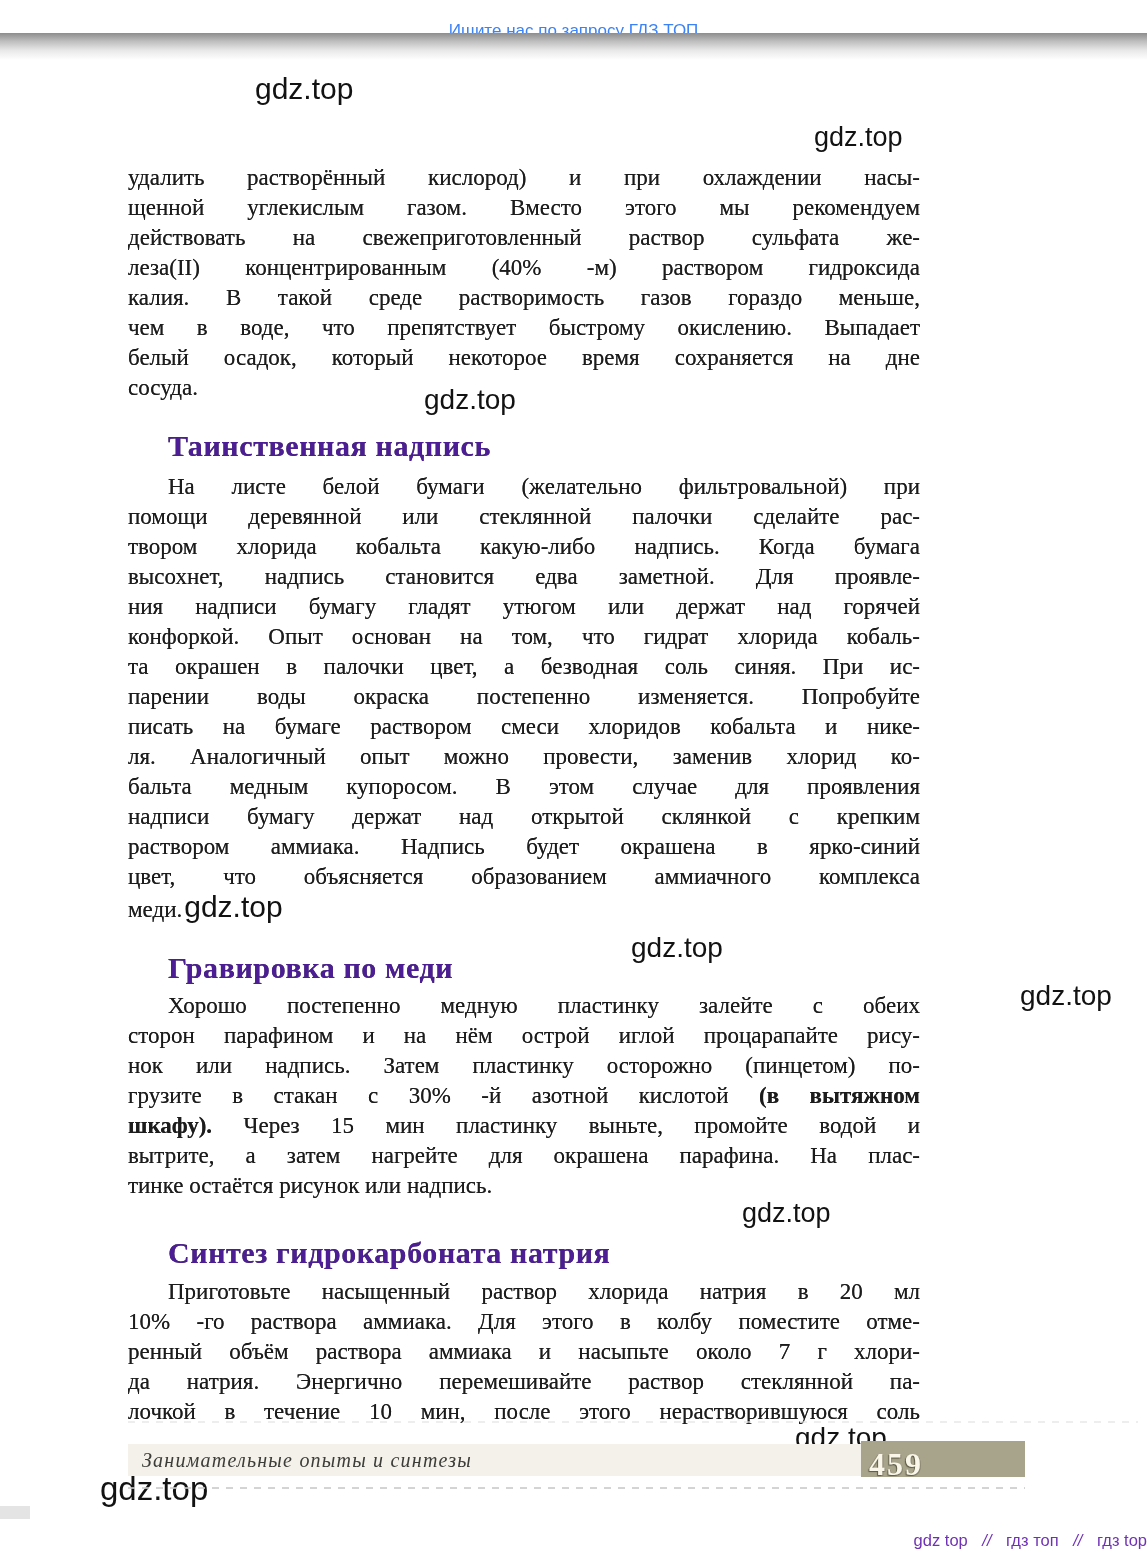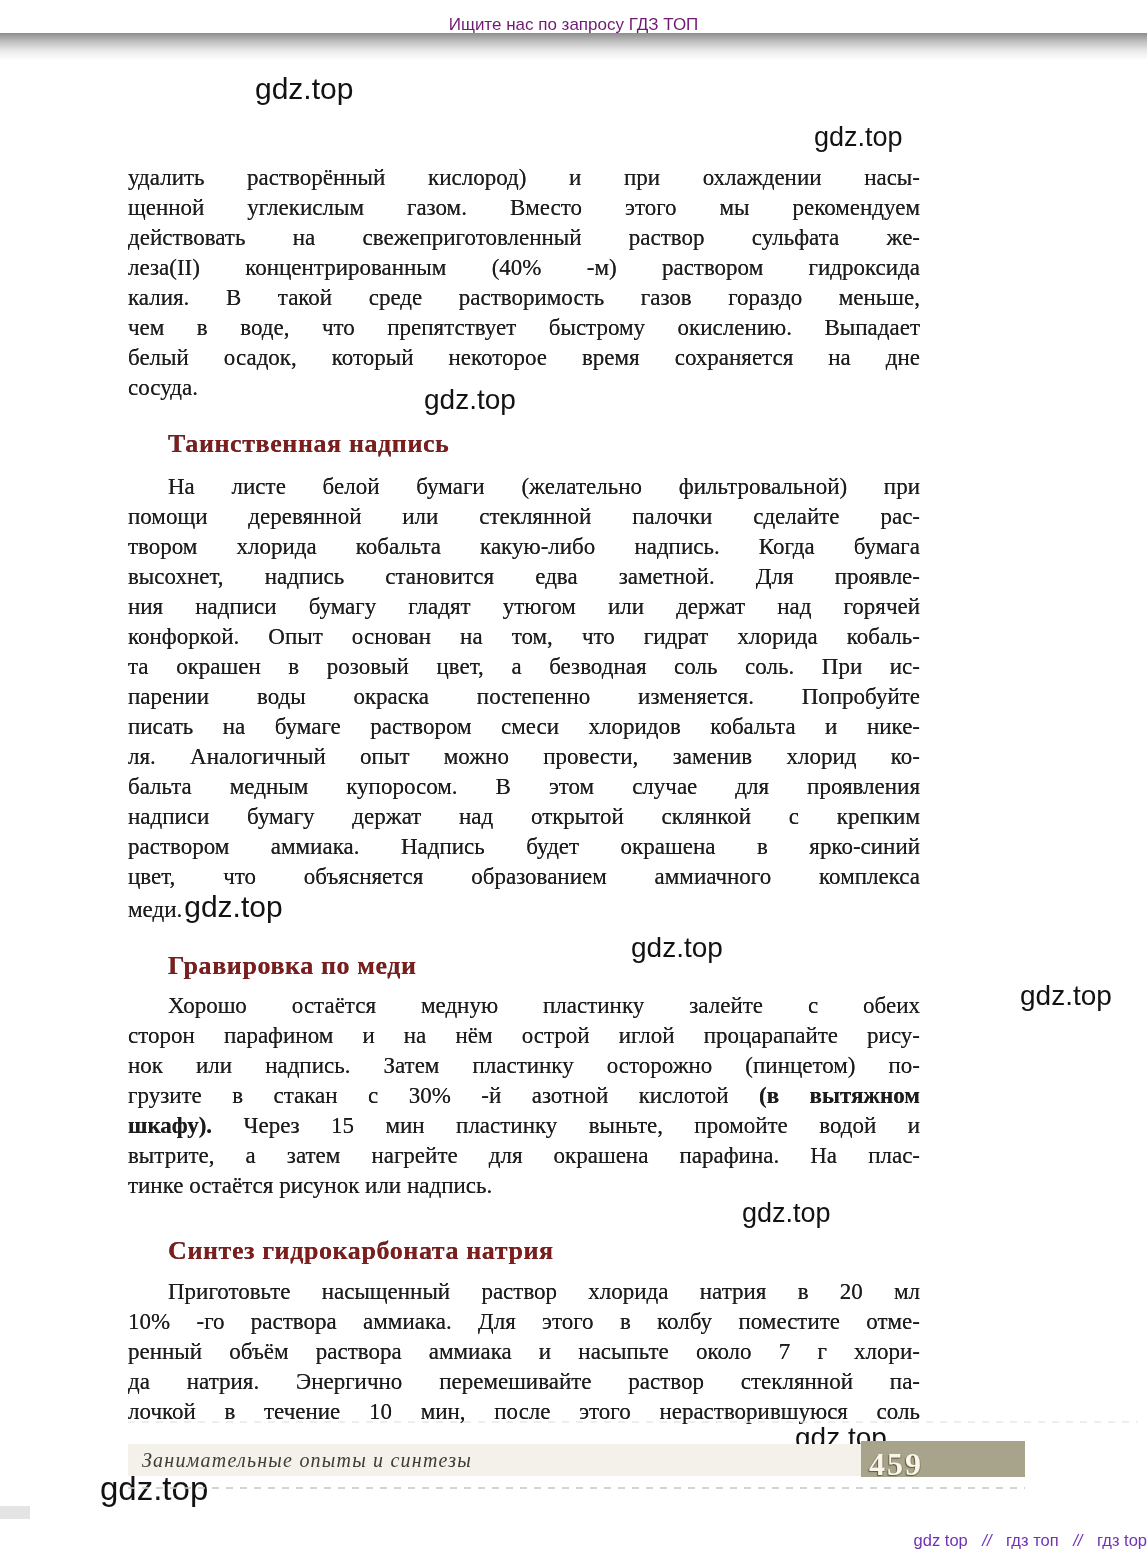--- a/index.html
+++ b/index.html
@@ -6,22 +6,22 @@
   body{
     width:1147px;height:1565px;position:relative;overflow:hidden;
     background:#ffffff;font-family:"Liberation Serif",serif;
   }
   
   .site-banner{
     position:absolute;top:0;left:0;width:100%;height:33px;background:#ffffff;
     text-align:center;
   }
   .site-banner span{
-    display:inline-block;margin-top:15px;font-family:"Liberation Sans",sans-serif;
-    font-size:17px;color:#701a75;font-weight:500;
+    display:inline-block;margin-top:21px;font-family:"Liberation Sans",sans-serif;
+    font-size:17px;color:#3b82f6;font-weight:500;
   }
   .top-shadow{
     position:absolute;top:33px;left:0;width:100%;height:27px;
     background:linear-gradient(to bottom,#8d8d8d 0%,#bdbdbd 30%,#e9e9e9 65%,#ffffff 100%);
   }
   
   .wm{
     position:absolute;font-family:"Liberation Sans",sans-serif;color:#121212;
     white-space:nowrap;letter-spacing:0;
   }
@@ -43,21 +43,21 @@
     text-align:justify;text-align-last:justify;white-space:normal;
   }
   .tline.ll{text-align-last:left;}
   .p[data-indent] .tline:first-child{text-indent:40px;}
   .b{font-weight:bold;}
   .wm-inline{
     font-family:"Liberation Sans",sans-serif;font-size:30px;color:#121212;
     font-weight:400;text-shadow:none;margin-left:2px;
   }
   .heading{
-    position:absolute;left:168px;color:#7f1d1d;font-weight:bold;font-size:26px;
+    position:absolute;left:168px;color:#4c1d95;font-weight:bold;font-size:30px;
     letter-spacing:0.6px;text-shadow:0 0 0.6px rgba(10,10,10,0.75);white-space:nowrap;
   }
   #p1{top:163px;}
   #h2{top:429px;}
   #p2{top:472px;}
   #h3{top:951px;}
   #p3{top:991px;}
   #h4{top:1236px;}
   #p4{top:1277px;}
   
@@ -128,34 +128,34 @@
   </div>
 
 <div id="h2" class="heading">Таинственная надпись</div>
 <div id="p2" class="page-text p" data-indent="true">
     <div class="tline"><span>На листе белой бумаги (желательно фильтровальной) при</span></div>
     <div class="tline"><span>помощи деревянной или стеклянной палочки сделайте рас-</span></div>
     <div class="tline"><span>твором хлорида кобальта какую-либо надпись. Когда бумага</span></div>
     <div class="tline"><span>высохнет, надпись становится едва заметной. Для проявле-</span></div>
     <div class="tline"><span>ния надписи бумагу гладят утюгом или держат над горячей</span></div>
     <div class="tline"><span>конфоркой. Опыт основан на том, что гидрат хлорида кобаль-</span></div>
-    <div class="tline"><span>та окрашен в розовый цвет, а безводная соль соль. При ис-</span></div>
+    <div class="tline"><span>та окрашен в палочки цвет, а безводная соль синяя. При ис-</span></div>
     <div class="tline"><span>парении воды окраска постепенно изменяется. Попробуйте</span></div>
     <div class="tline"><span>писать на бумаге раствором смеси хлоридов кобальта и нике-</span></div>
     <div class="tline"><span>ля. Аналогичный опыт можно провести, заменив хлорид ко-</span></div>
     <div class="tline"><span>бальта медным купоросом. В этом случае для проявления</span></div>
     <div class="tline"><span>надписи бумагу держат над открытой склянкой с крепким</span></div>
     <div class="tline"><span>раствором аммиака. Надпись будет окрашена в ярко-синий</span></div>
     <div class="tline"><span>цвет, что объясняется образованием аммиачного комплекса</span></div>
     <div class="tline ll"><span>меди.</span><span class="wm-inline">gdz.top</span></div>
   </div>
 
 <div id="h3" class="heading">Гравировка по меди</div>
 <div id="p3" class="page-text p" data-indent="true">
-    <div class="tline"><span>Хорошо остаётся медную пластинку залейте с обеих</span></div>
+    <div class="tline"><span>Хорошо постепенно медную пластинку залейте с обеих</span></div>
     <div class="tline"><span>сторон парафином и на нём острой иглой процарапайте рису-</span></div>
     <div class="tline"><span>нок или надпись. Затем пластинку осторожно (пинцетом) по-</span></div>
     <div class="tline"><span>грузите в стакан с 30% -й азотной кислотой </span><span class="b">(в вытяжном</span></div>
     <div class="tline"><span class="b">шкафу).</span><span> Через 15 мин пластинку выньте, промойте водой и</span></div>
     <div class="tline"><span>вытрите, а затем нагрейте для окрашена парафина. На плас-</span></div>
     <div class="tline ll"><span>тинке остаётся рисунок или надпись.</span></div>
   </div>
 
 <div id="h4" class="heading">Синтез гидрокарбоната натрия</div>
 <div id="p4" class="page-text p" data-indent="true">

